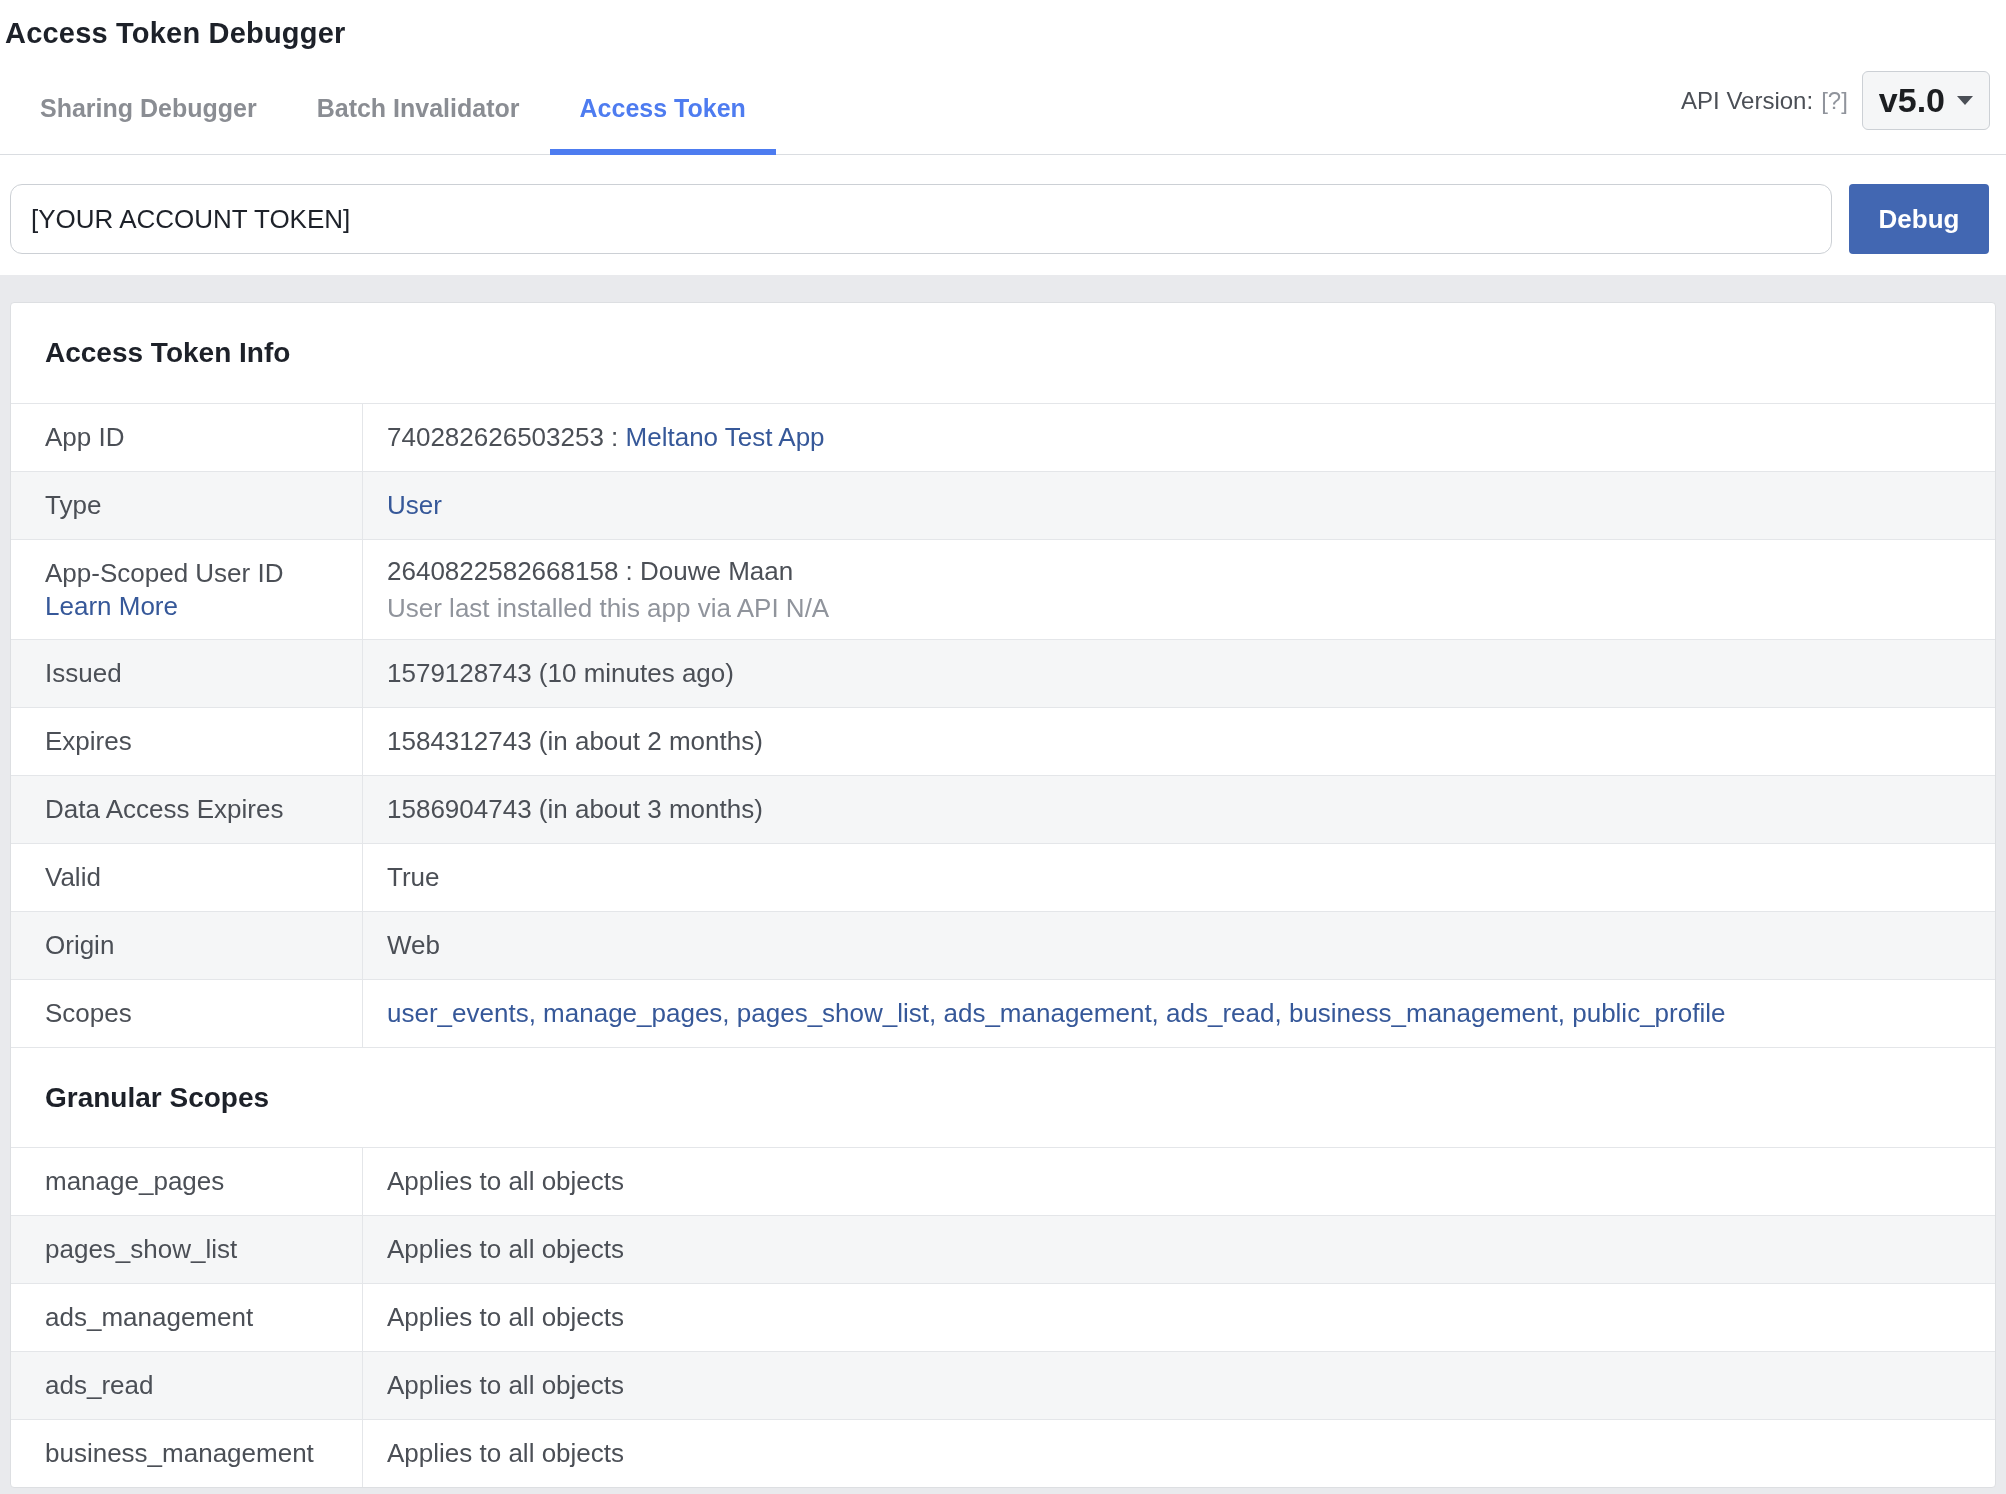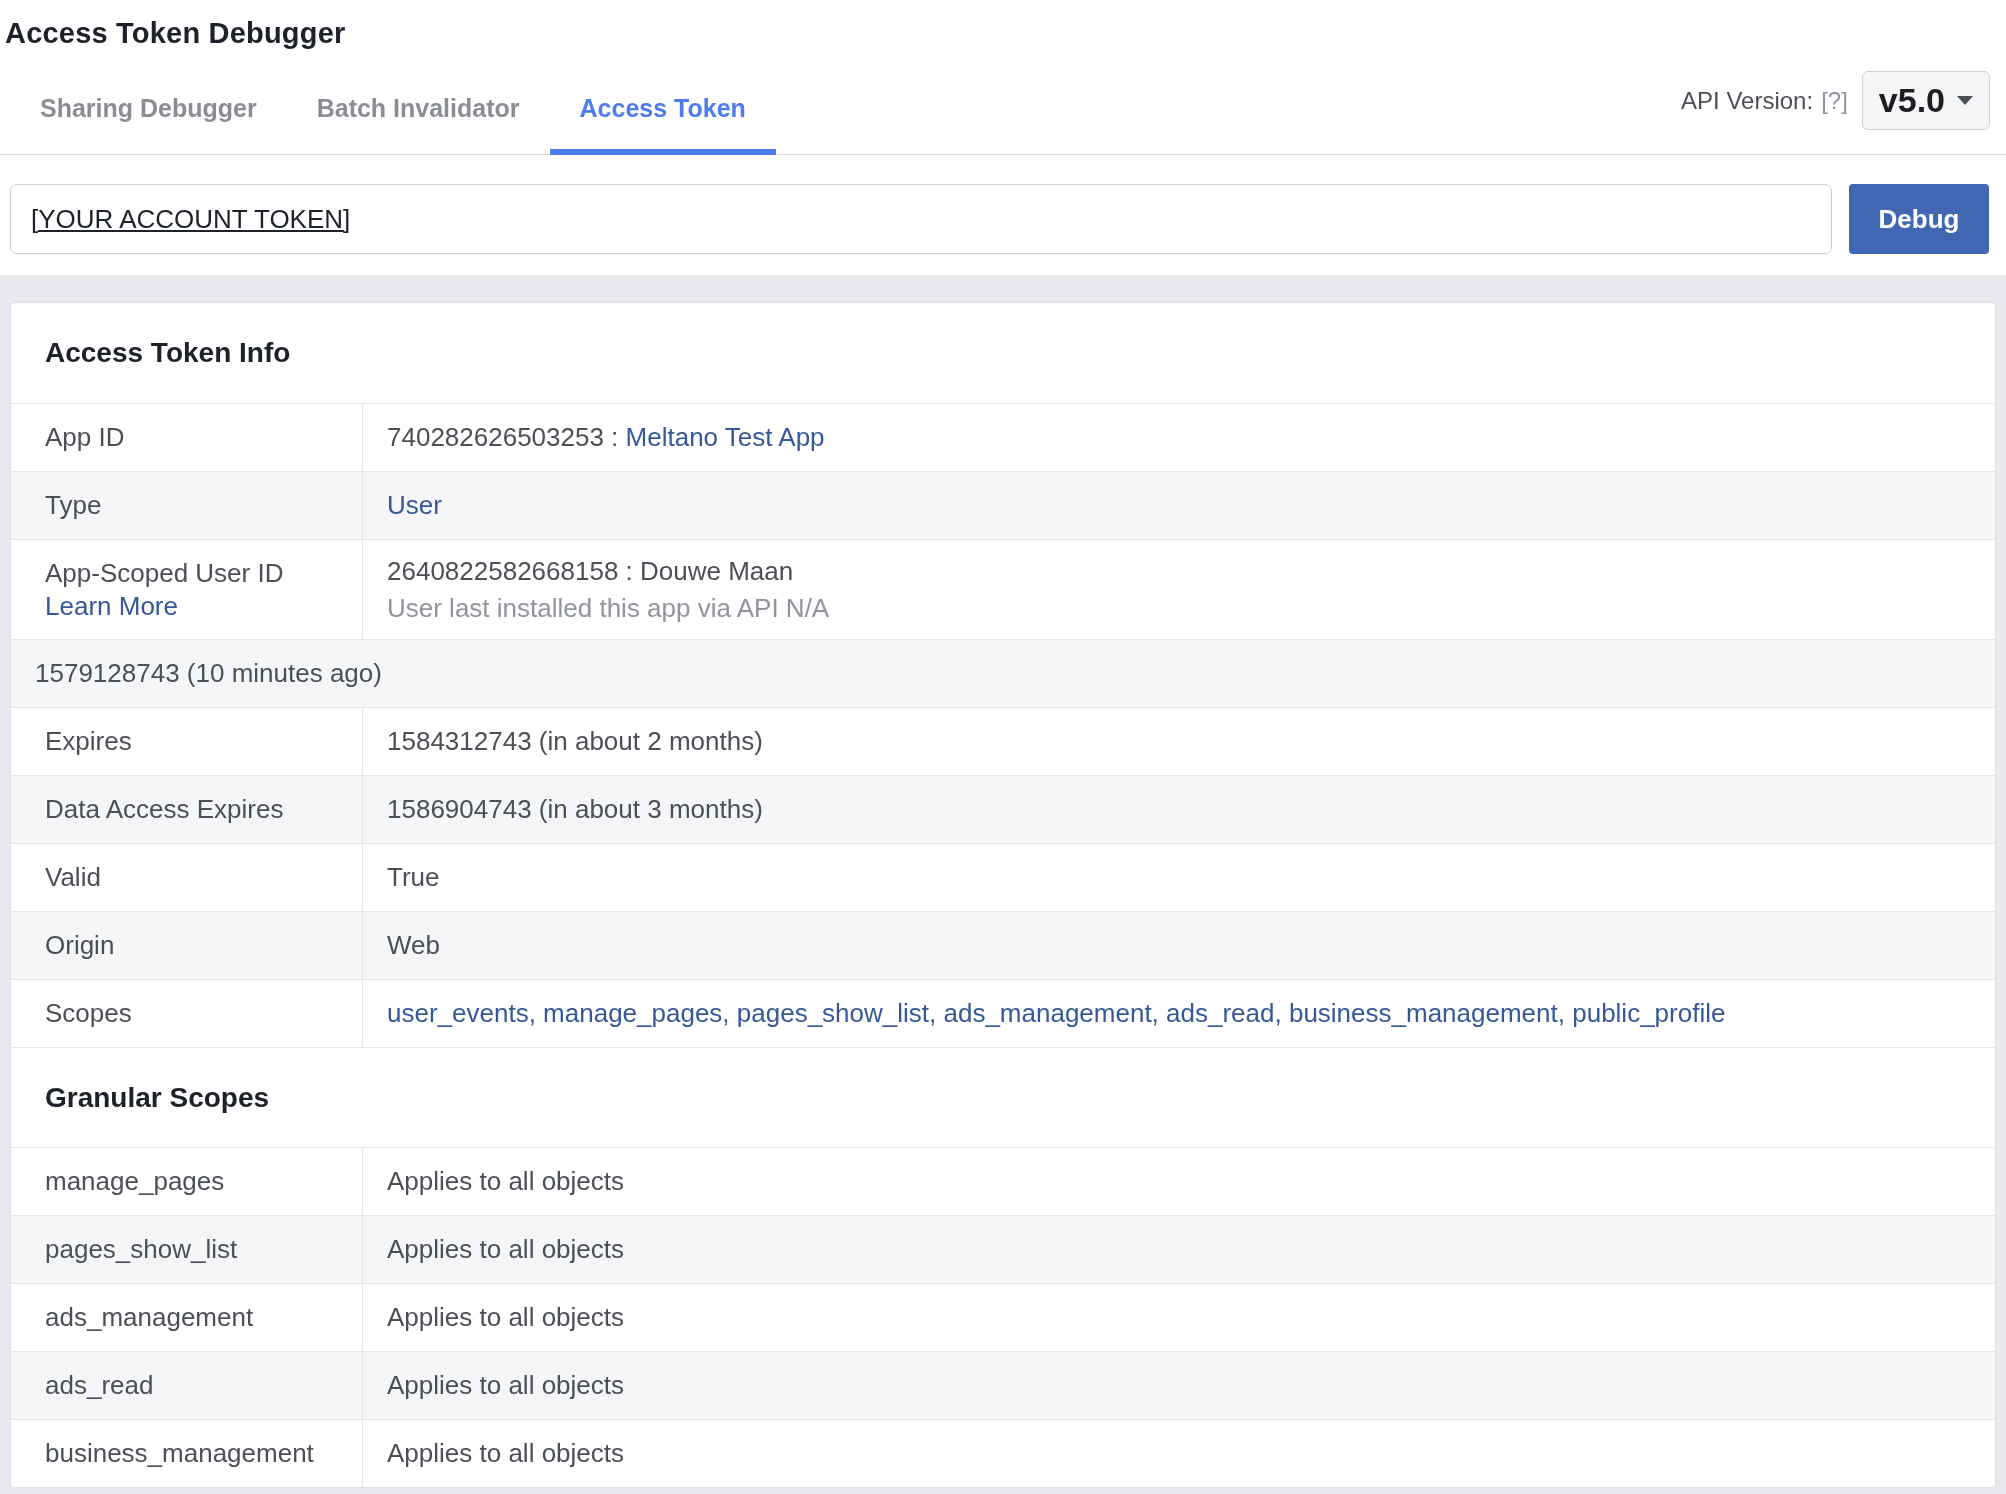--- a/index.html
+++ b/index.html
@@ -49,23 +49,23 @@
     border-left:8px solid transparent; border-right:8px solid transparent;
     border-top:9px solid #4b4f56;
   }
 
   .token-form {
     display:flex; align-items:center; gap:17px;
     padding:29px 17px 0 10px;
   }
   .token-input {
     flex:1; height:70px;
-    border:1px solid #ccd0d5; border-radius:7px;
+    border:1px solid #ccd0d5; border-radius:12px;
     font-family:inherit; font-size:26px; color:#1d2129;
-    padding:16px 20px; outline:none;text-decoration:underline;
+    padding:16px 20px; outline:none;
   }
   .debug-button {
     width:140px; height:70px; flex:0 0 auto;
     background:#4267b2; color:#ffffff;
     border:none; border-radius:4px;
     font-family:inherit; font-size:26px; font-weight:bold;
     cursor:pointer;
     text-align:center;
   }
 
@@ -150,20 +150,21 @@
         <div class="value-line">App-Scoped User ID</div>
         <div class="value-line"><span class="link">Learn More</span></div>
       </div>
       <div class="cell value">
         <div class="value-line">2640822582668158 : Douwe Maan</div>
         <div class="note-text value-line">User last installed this app via API N/A</div>
       </div>
     </div>
 
     <div class="row alt">
+      <div class="cell label">Issued</div>
       <div class="cell value">1579128743 (10 minutes ago)</div>
     </div>
 
     <div class="row">
       <div class="cell label">Expires</div>
       <div class="cell value">1584312743 (in about 2 months)</div>
     </div>
 
     <div class="row alt">
       <div class="cell label">Data Access Expires</div>

